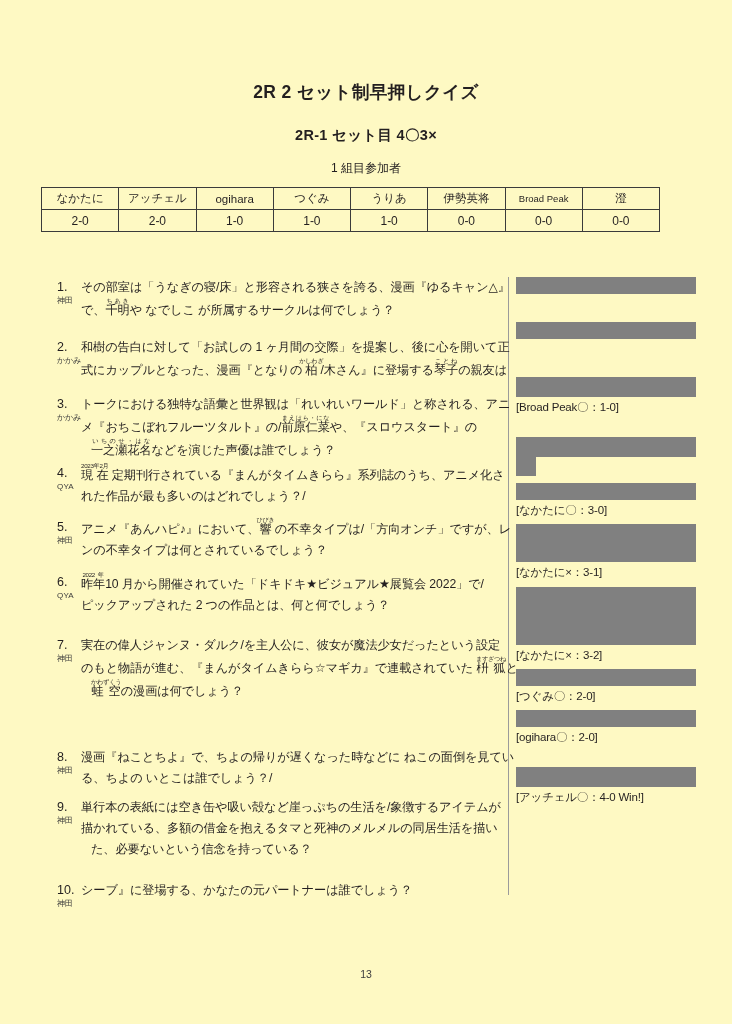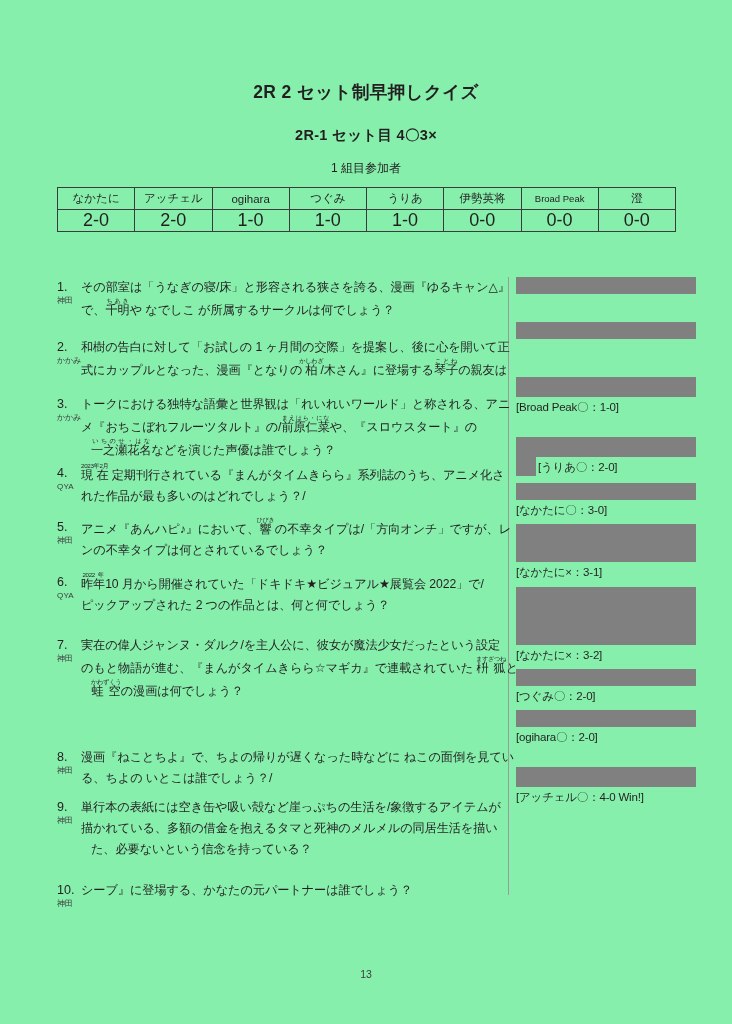--- a/index.html
+++ b/index.html
@@ -12,21 +12,21 @@
     height: 1024px;
     position: relative;
     font-family: "Liberation Sans", "DejaVu Sans", sans-serif;
     color: #231f20;
     overflow: hidden;
   }
 
   .page {
     position: absolute;
     inset: 0;
-    background: #86efac;
+    background: #fef9c3;
   }
 
   
   .title-main {
     position: absolute;
     top: 80px;
     left: 0;
     right: 0;
     text-align: center;
     font-size: 17.5px;
@@ -50,41 +50,41 @@
     right: 0;
     text-align: center;
     font-size: 12px;
     font-weight: normal;
   }
 
   
   .score-table {
     position: absolute;
     top: 187px;
-    left: 57px;
+    left: 41px;
     width: 619px;
     border-collapse: collapse;
     table-layout: fixed;
     border-radius: 19px;
   }
   .score-table td {
     border: 1px solid #3b3b3b;
     text-align: center;
     font-size: 11.5px;
     height: 21px;
     padding: 0 1px;
     vertical-align: middle;
     overflow: hidden;
     white-space: nowrap;
   }
   .score-table td.small {
     font-size: 9.5px;
   }
   .score-table tr.values td {
-    font-size: 18px;
+    font-size: 12px;
   }
 
   
   .divider {
     position: absolute;
     left: 508px;
     top: 277px;
     width: 1px;
     height: 618px;
     background: #9b9b9b;
@@ -326,21 +326,20 @@
       </div>
       <div class="a" style="position: absolute; top: 100px; left: 0px; width: 180px;">
         <div class="bar w-full" style="height: 20px;"></div>
         <div class="a-label">[Broad Peak〇：1-0]</div>
       </div>
       <div class="a" style="position: absolute; top: 160px; left: 0px; width: 180px;">
         <div class="bar w-full" style="height: 20px;"></div>
         <div class="barwrap-step" style="height: 19px;">
           <div class="bar-lower" style="height: 19px;"></div>
         </div>
-        <div class="a-label shift" style="position: absolute; top: 20px; left: 0px; width: 180px;">[うりあ〇：2-0]</div>
       </div>
       <div class="a" style="position: absolute; top: 206px; left: 0px; width: 180px;">
         <div class="bar w-full" style="height: 17px;"></div>
         <div class="a-label">[なかたに〇：3-0]</div>
       </div>
       <div class="a" style="position: absolute; top: 247px; left: 0px; width: 180px;">
         <div class="bar w-full" style="height: 38px;"></div>
         <div class="a-label">[なかたに×：3-1]</div>
       </div>
       <div class="a" style="position: absolute; top: 310px; left: 0px; width: 180px;">

